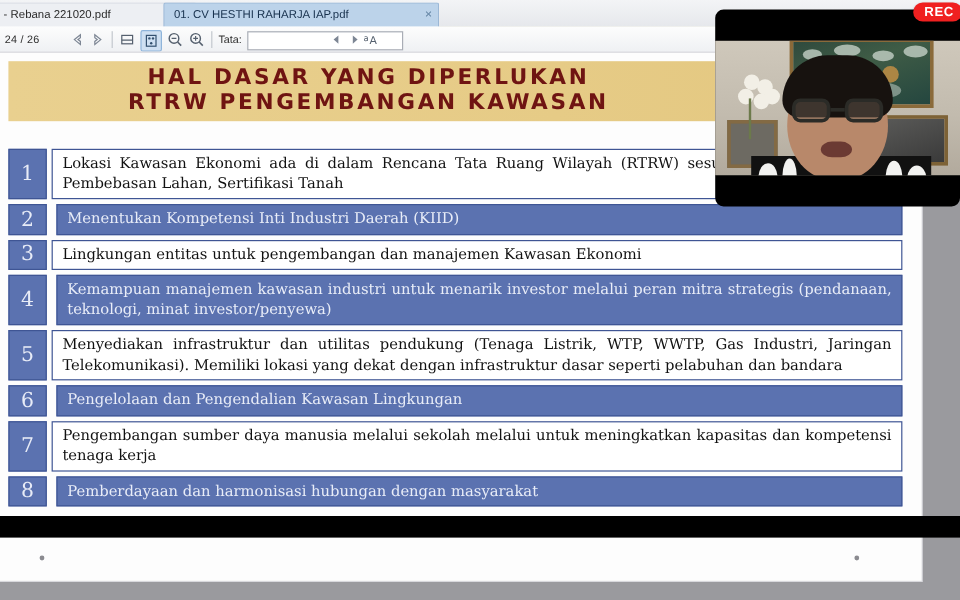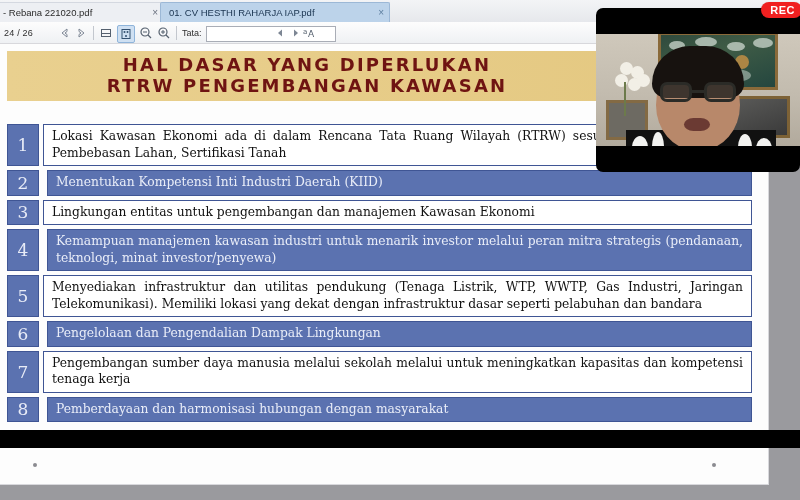--- a/index.html
+++ b/index.html
@@ -13,21 +13,21 @@
   
   #reader{position:absolute;left:0;top:0;width:800px;height:448px;background:#fef9c3;}
 
   #tabstrip{position:absolute;left:0;top:0;width:800px;height:22px;
     background:linear-gradient(#f3f4f6,#e6e8ec);border-bottom:1px solid #c8ccd4;}
   .tab{position:absolute;top:2px;height:20px;line-height:19px;font-size:9.5px;color:#2b2b2b;
     padding:0 20px 0 8px;white-space:nowrap;overflow:hidden;}
   .tab.inactive{left:-6px;width:140px;background:#edeff3;border:1px solid #d4d8e0;border-bottom:none;
     border-radius:2px 2px 0 0;}
   .tab.active{left:136px;width:200px;background:#bcd3ea;border:1px solid #9cb8d6;border-bottom:none;
-    border-radius:2px 2px 0 0;color:#18324e;margin-left:24px;}
+    border-radius:2px 2px 0 0;color:#18324e;}
   .tab-close{position:absolute;right:5px;top:0;font-size:10px;color:#6b7280;line-height:19px;}
   .tab.active .tab-close{color:#5d7f9f;}
 
   #toolbar{position:absolute;left:0;top:22px;width:800px;height:22px;
     background:linear-gradient(#fdfdfd,#eef0f3);border-bottom:1px solid #c9ccd3;}
   .tb{position:absolute;top:0;height:22px;line-height:22px;font-size:9px;color:#2f2f2f;}
   #pagenum{left:4px;width:48px;text-align:left;letter-spacing:.2px;}
   .tbicon{position:absolute;top:4px;width:14px;height:14px;}
   .tbicon svg{display:block;}
   .tbsep{position:absolute;top:4px;width:1px;height:14px;background:#c3c7ce;}
@@ -213,21 +213,21 @@
           <div class="row">
             <div class="numbox">4</div>
             <div class="txt dark">Kemampuan manajemen kawasan industri untuk menarik investor melalui peran mitra strategis (pendanaan, teknologi, minat investor/penyewa)</div>
           </div>
           <div class="row">
             <div class="numbox">5</div>
             <div class="txt light">Menyediakan infrastruktur dan utilitas pendukung (Tenaga Listrik, WTP, WWTP, Gas Industri, Jaringan Telekomunikasi). Memiliki lokasi yang dekat dengan infrastruktur dasar seperti pelabuhan dan bandara</div>
           </div>
           <div class="row">
             <div class="numbox">6</div>
-            <div class="txt dark">Pengelolaan dan Pengendalian Dampak Lingkungan</div>
+            <div class="txt dark">Pengelolaan dan Pengendalian Kawasan Lingkungan</div>
           </div>
           <div class="row">
             <div class="numbox">7</div>
             <div class="txt light">Pengembangan sumber daya manusia melalui sekolah melalui untuk meningkatkan kapasitas dan kompetensi tenaga kerja</div>
           </div>
           <div class="row">
             <div class="numbox">8</div>
             <div class="txt dark">Pemberdayaan dan harmonisasi hubungan dengan masyarakat</div>
           </div>
         </div>

